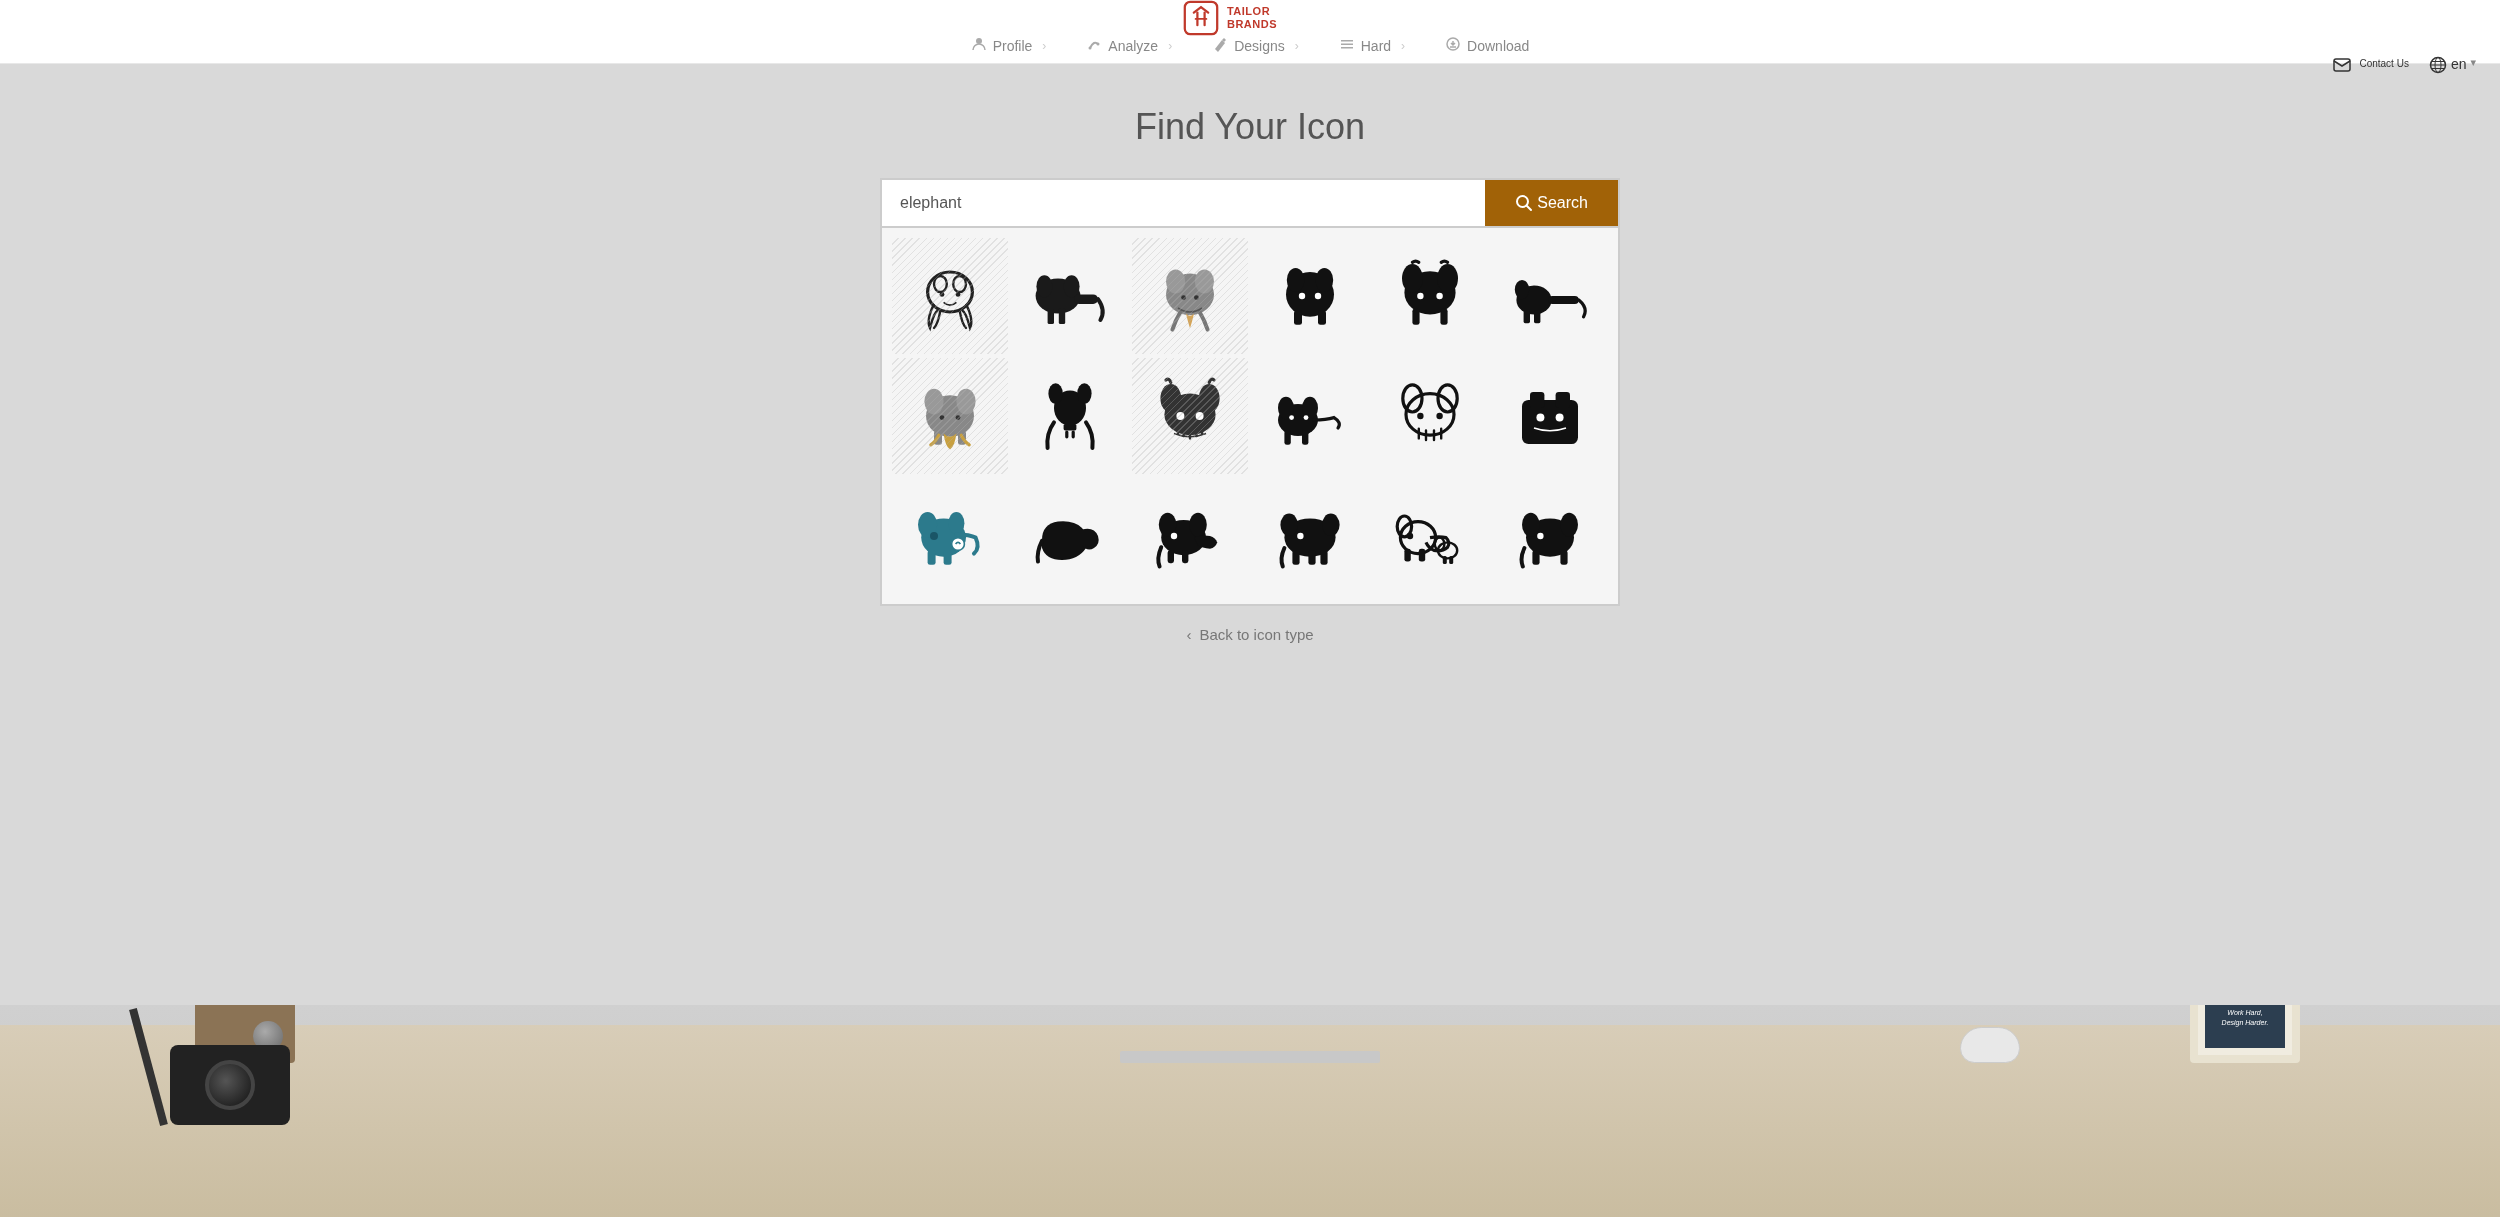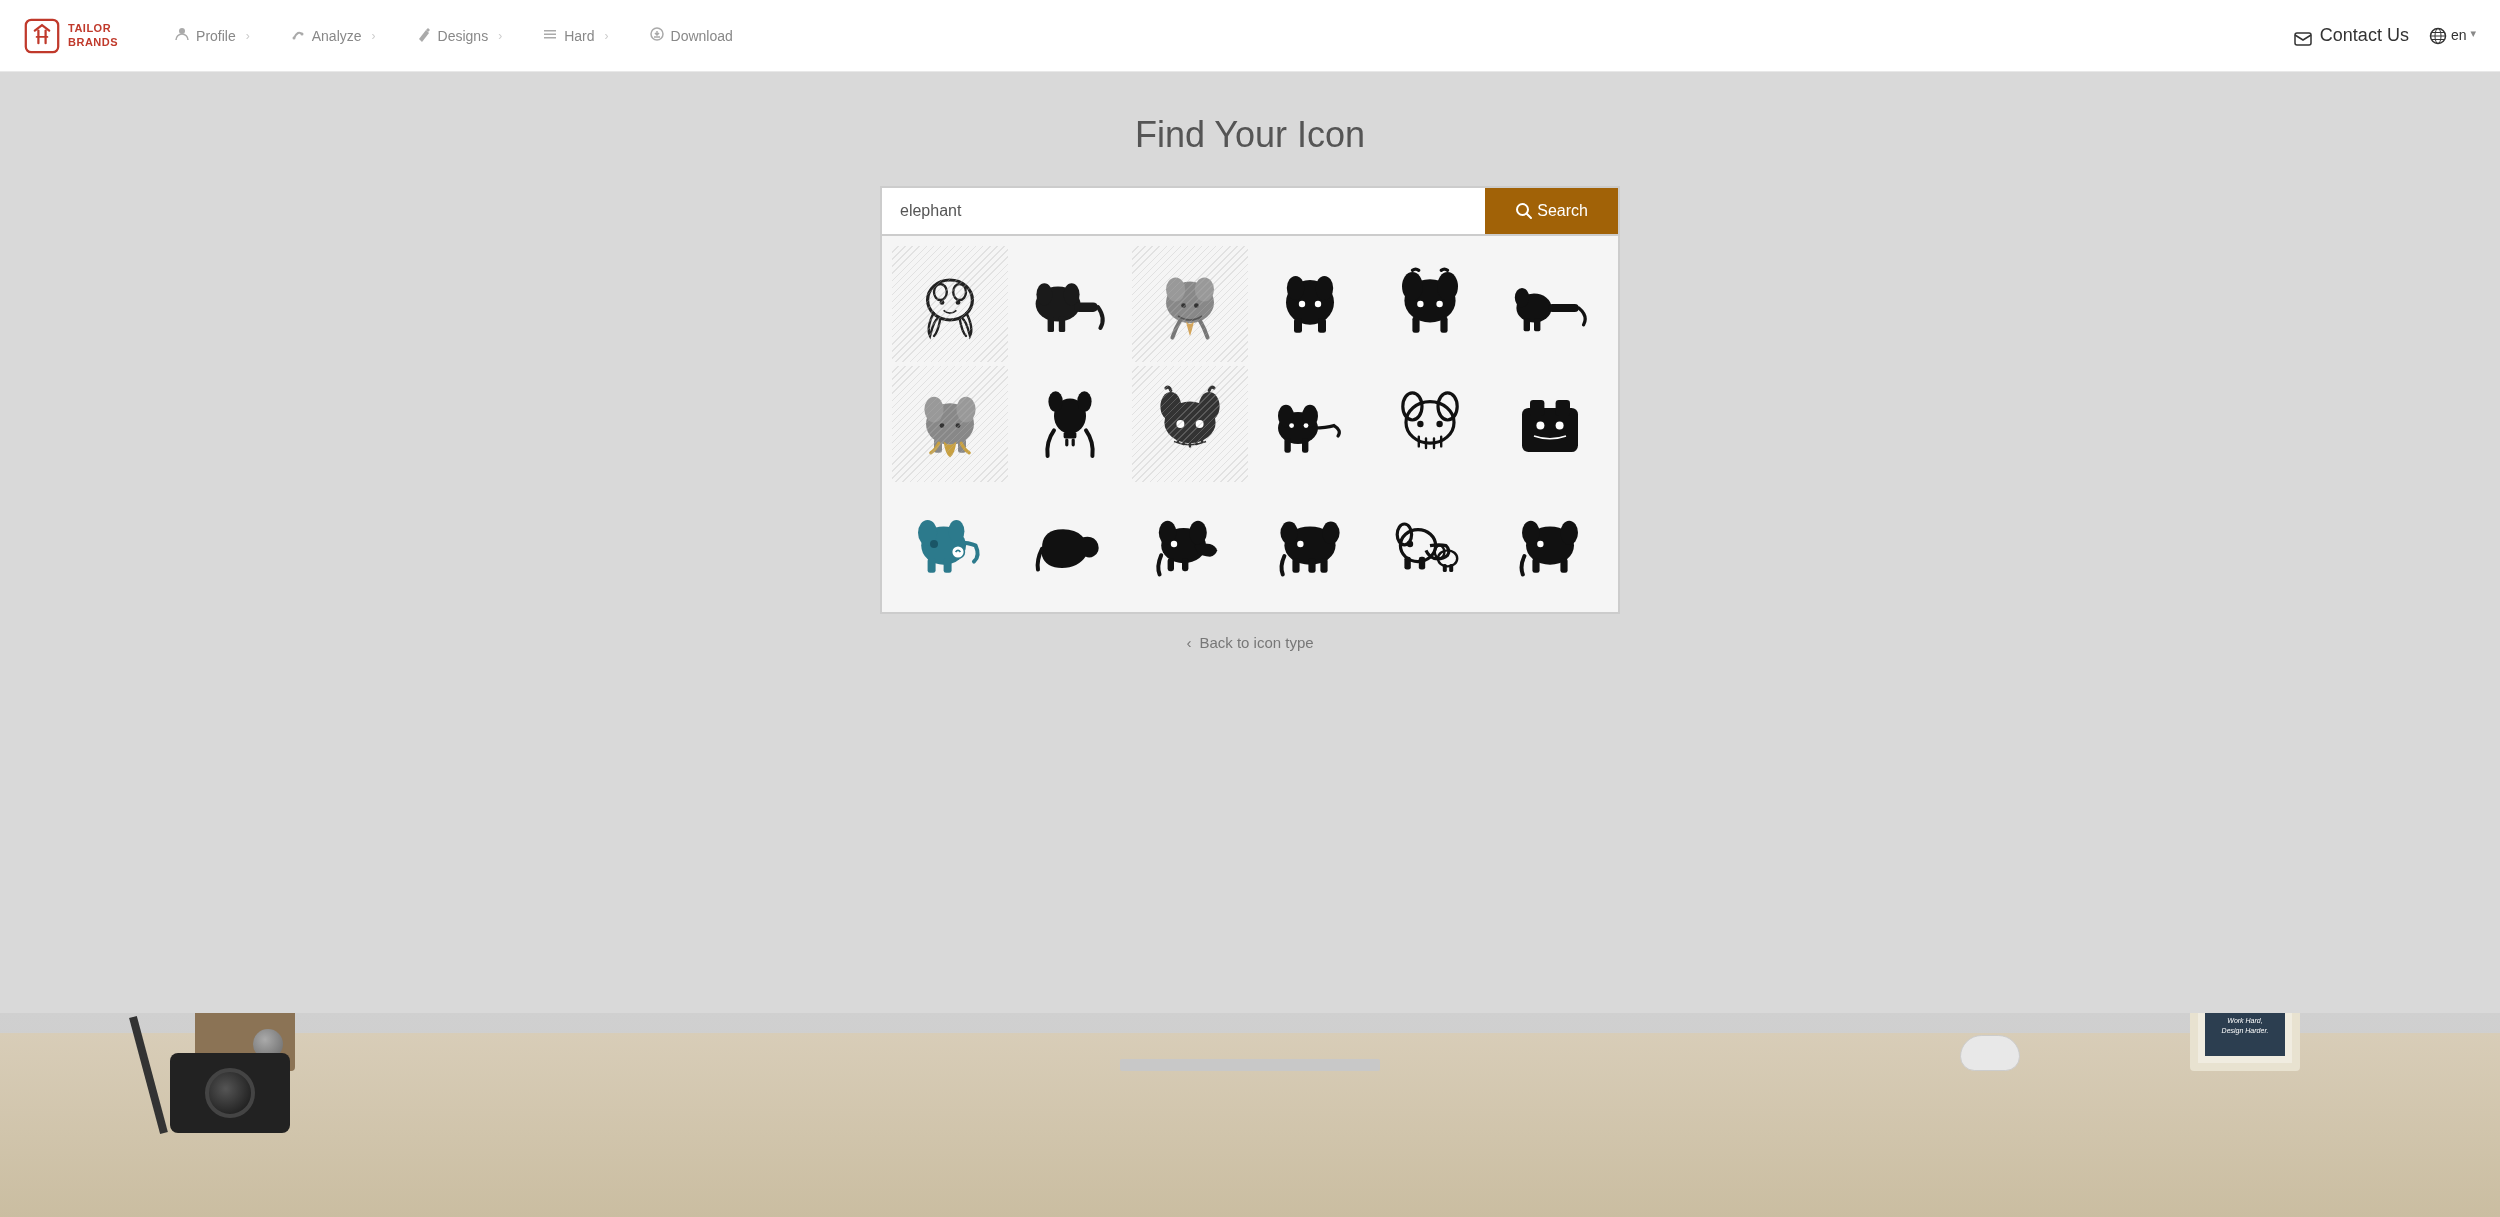--- a/index.html
+++ b/index.html
@@ -1,27 +1,28 @@
 <!DOCTYPE html>
 <html><head>
   <meta charset="utf-8">
   <style>
     * { box-sizing: border-box; margin: 0; padding: 0; }
     body { font-family: -apple-system, BlinkMacSystemFont, 'Segoe UI', sans-serif; background: #d9d9d9; min-height: 100vh; overflow-x: hidden; }
 
     
     .header {
       background: #fff;
-      height: 72px;
+      height: 64px;
       display: flex;
       align-items: center;
       padding: 0 24px;
       border-bottom: 1px solid #e8e8e8;
       position: relative;
       z-index: 10;
+      flex-direction: column;
     }
     .logo-area {
       display: flex;
       align-items: center;
       gap: 8px;
       text-decoration: none;
       margin-right: 40px;
     }
     .logo-icon {
       width: 36px;
@@ -54,23 +55,23 @@
     .nav-chevron { color: #ccc; font-size: 12px; margin-left: 4px; }
 
     .header-right {
       display: flex;
       align-items: center;
       gap: 20px;
       margin-left: auto;
     }
     .contact-btn {
       display: flex;
-      align-items: flex-end;
+      align-items: flex-start;
       gap: 8px;
-      font-size: 18px;
+      font-size: 10px;
       color: #333;
       cursor: pointer;
     }
     .lang-btn {
       display: flex;
       align-items: flex-start;
       gap: 4px;
       font-size: 14px;
       color: #333;
       cursor: pointer;

